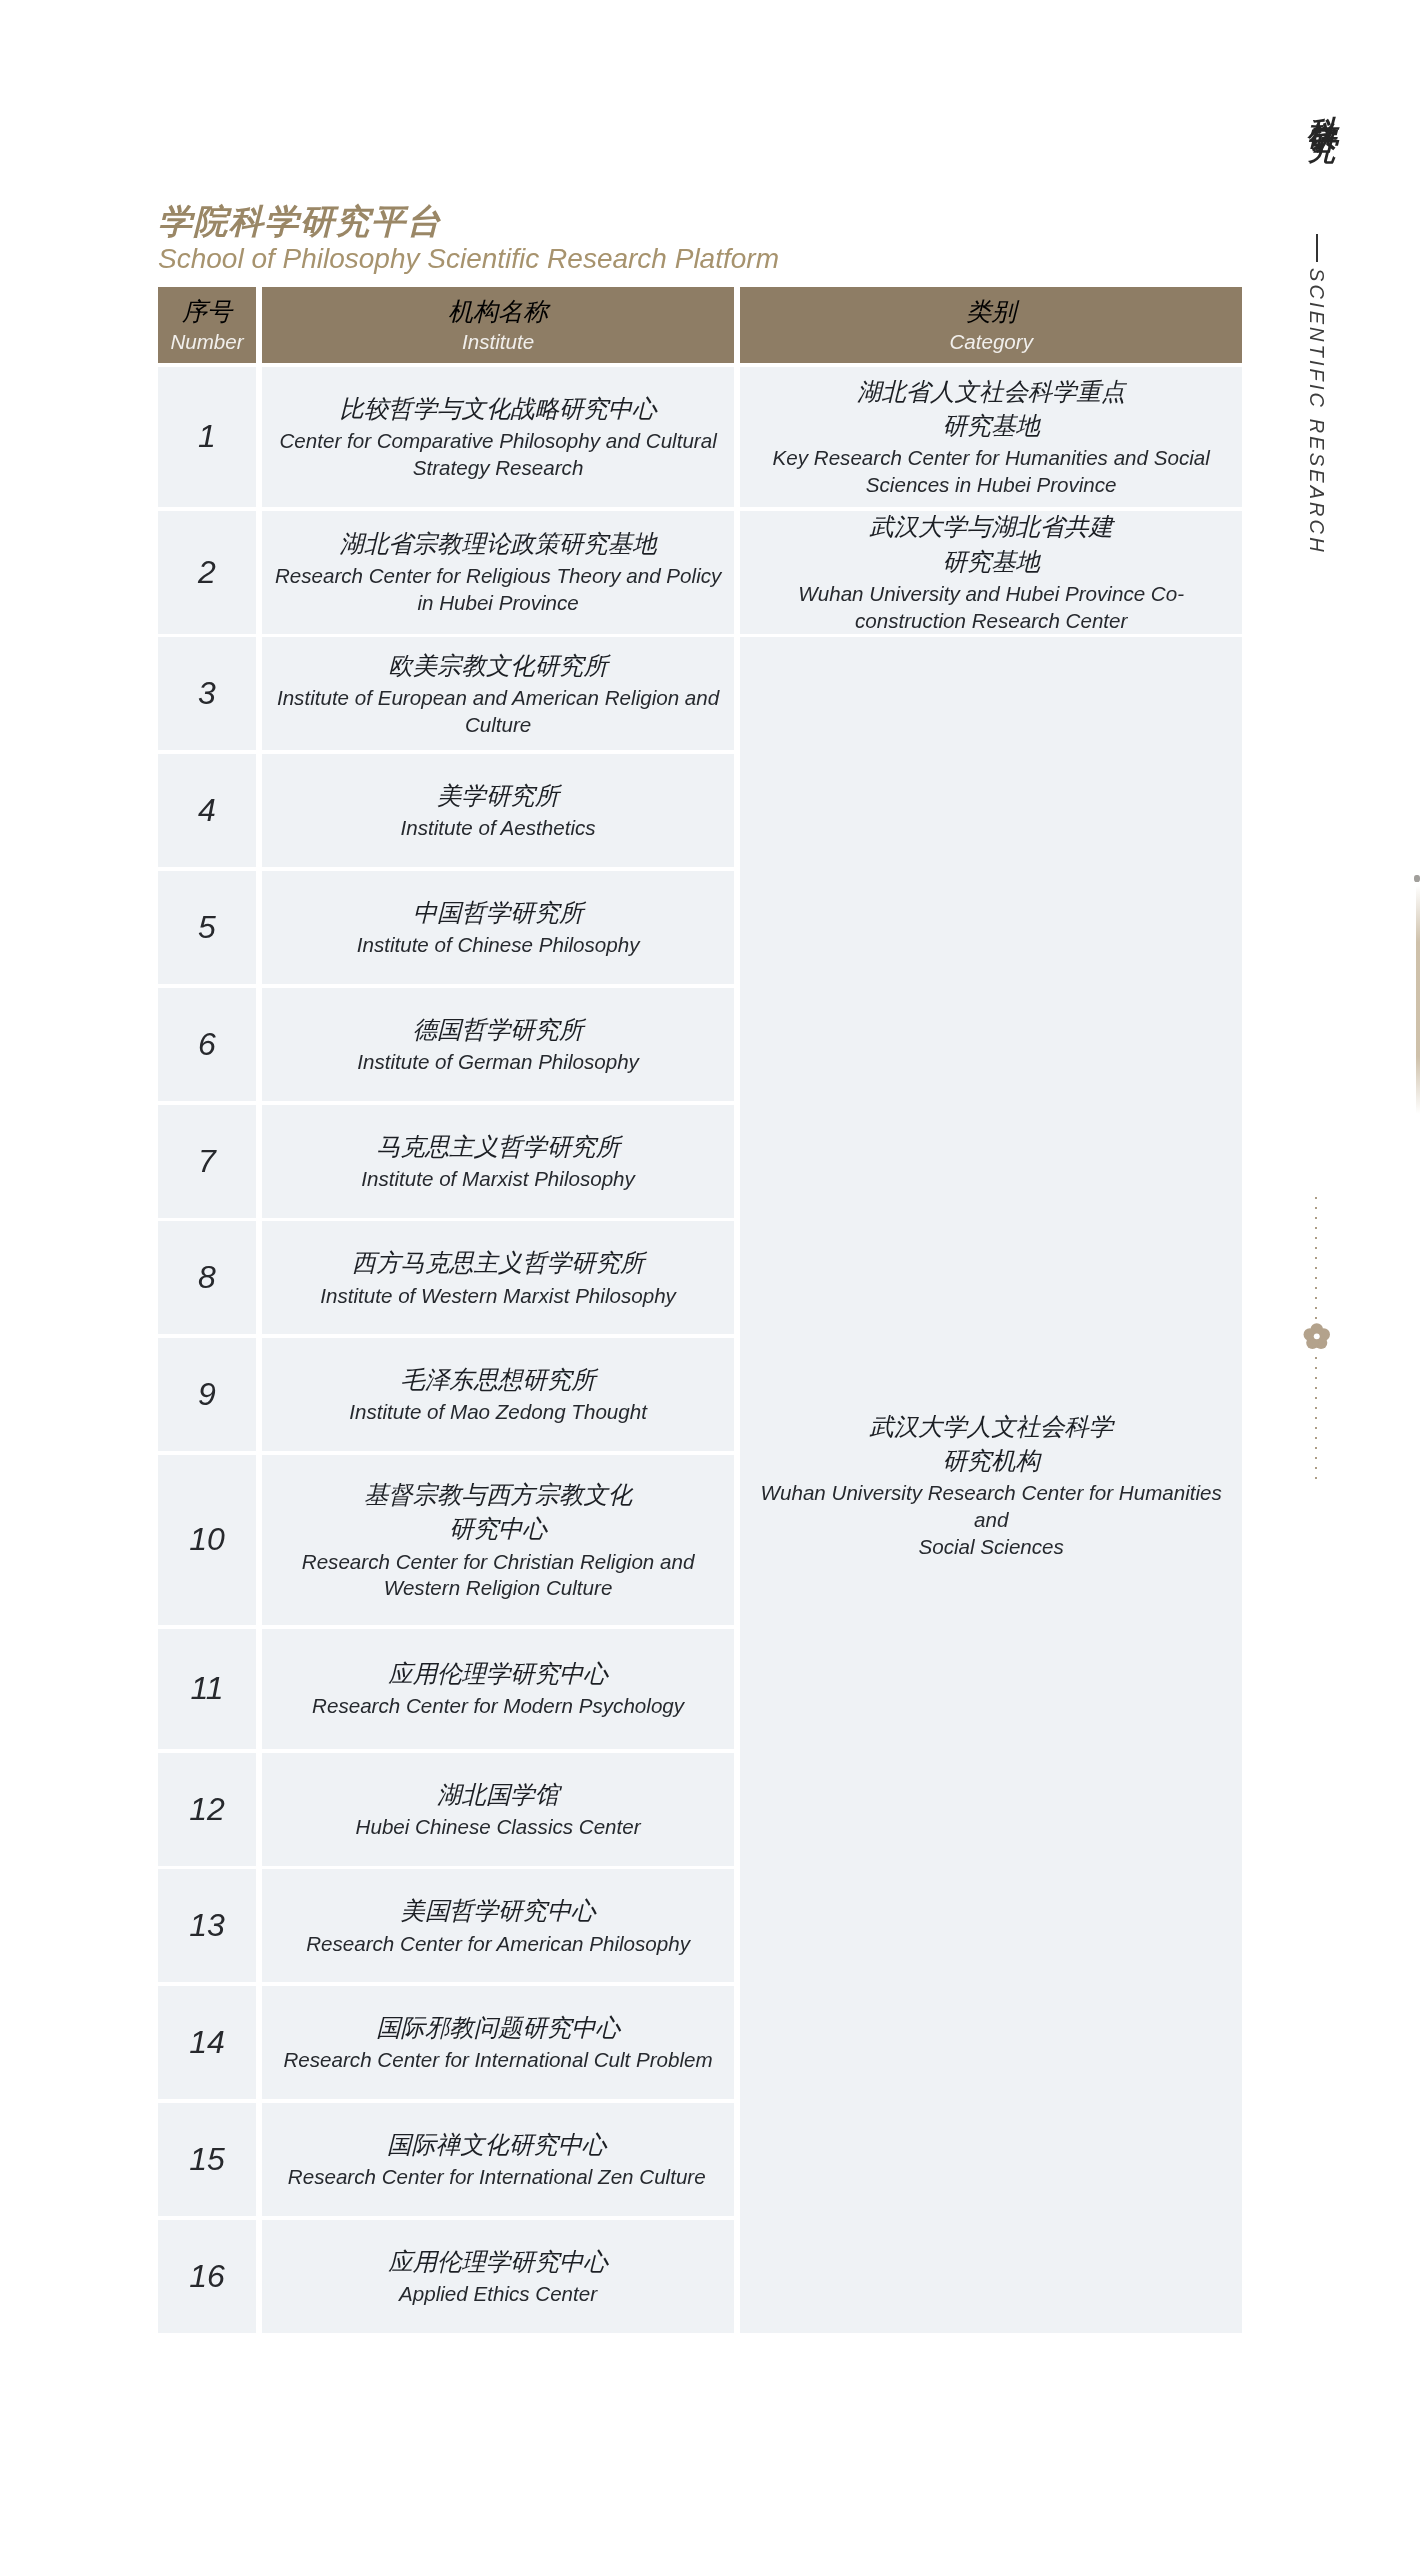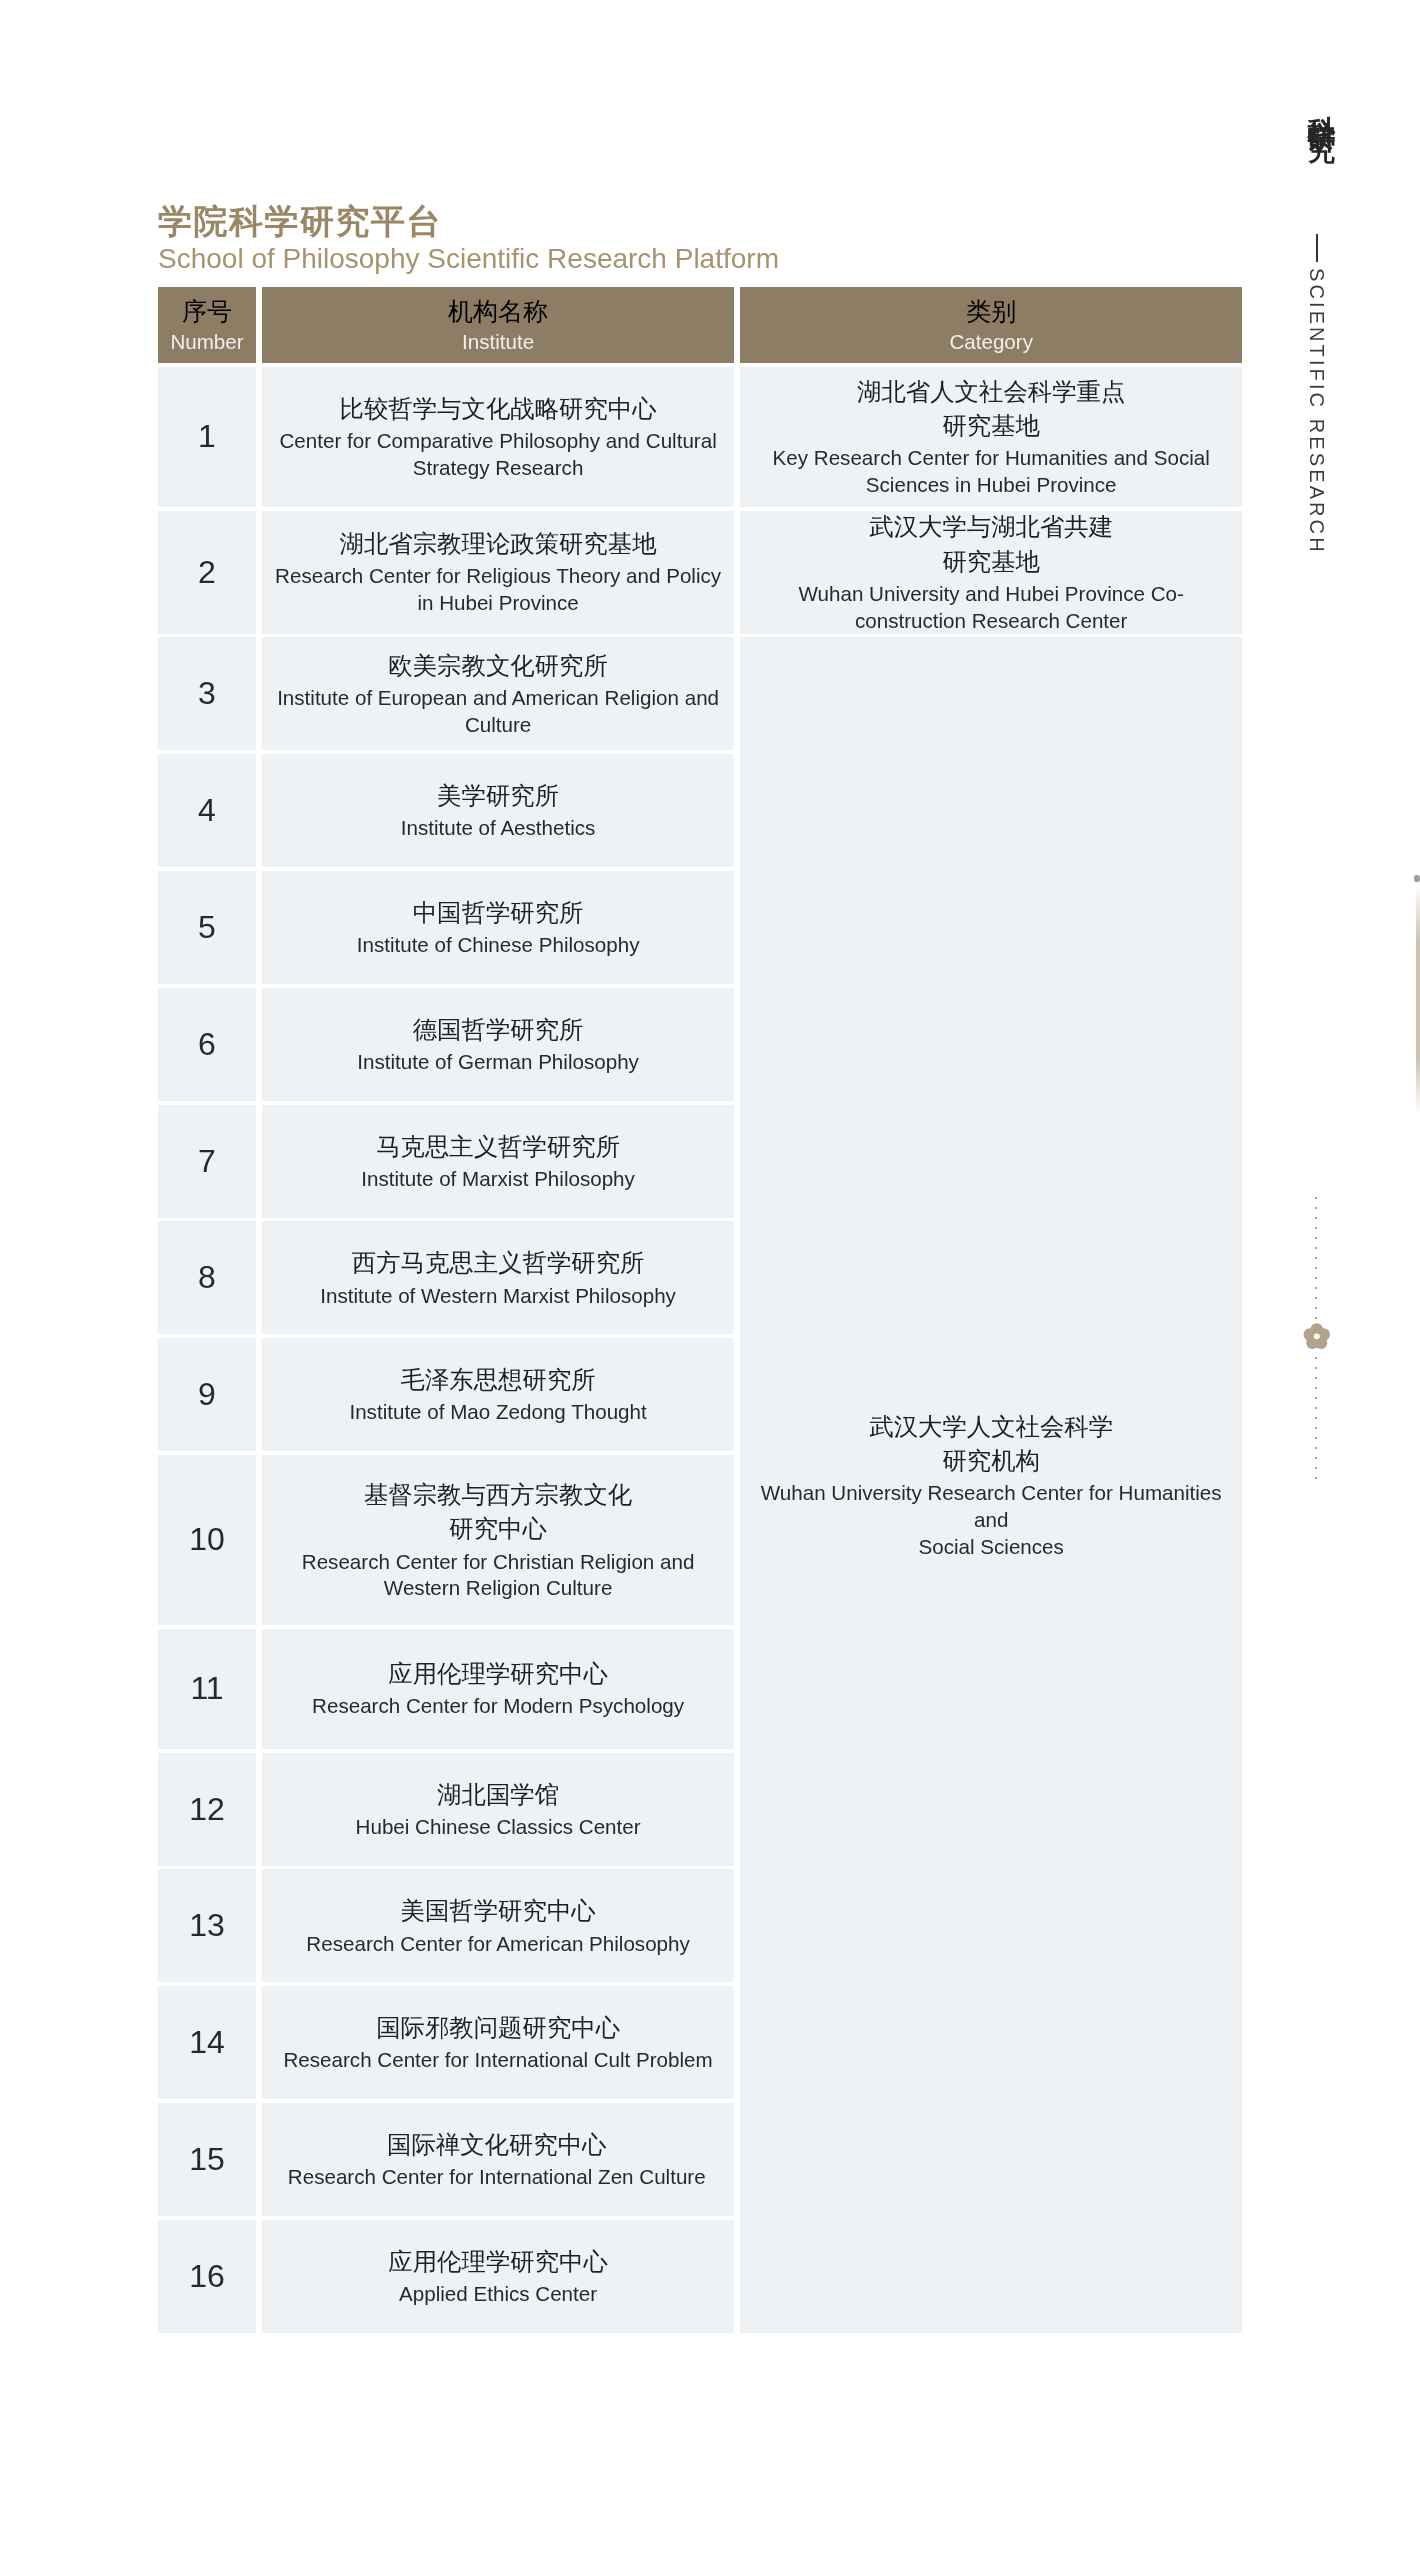--- a/index.html
+++ b/index.html
@@ -4,20 +4,21 @@
 <style>
   html, body { margin: 0; padding: 0; background: #ffffff; }
   .page {
     position: relative;
     width: 1421px;
     height: 2576px;
     background: #ffffff;
     overflow: hidden;
     font-family: "Liberation Sans", "DejaVu Sans", sans-serif;
     color: #1e2126;
+    font-style: italic;
   }
 
   
   .title-block { position: absolute; left: 158px; top: 204px; }
   .title-cn {
     margin: 0;
     font-size: 34px;
     font-weight: 700;
     color: #9a8766;
     line-height: 1.05;

